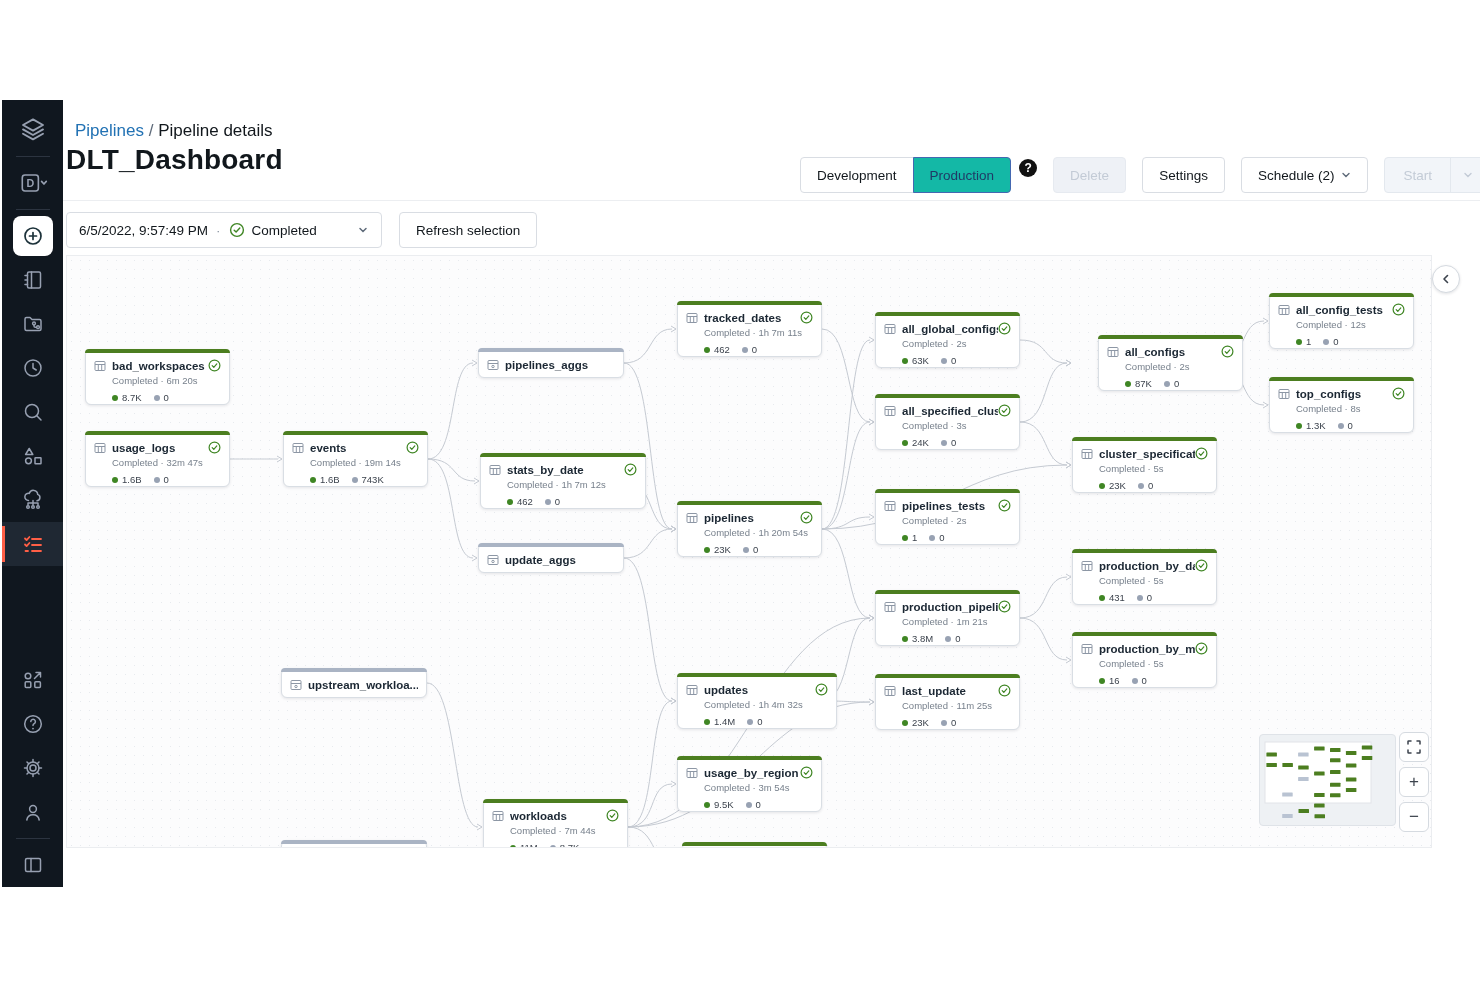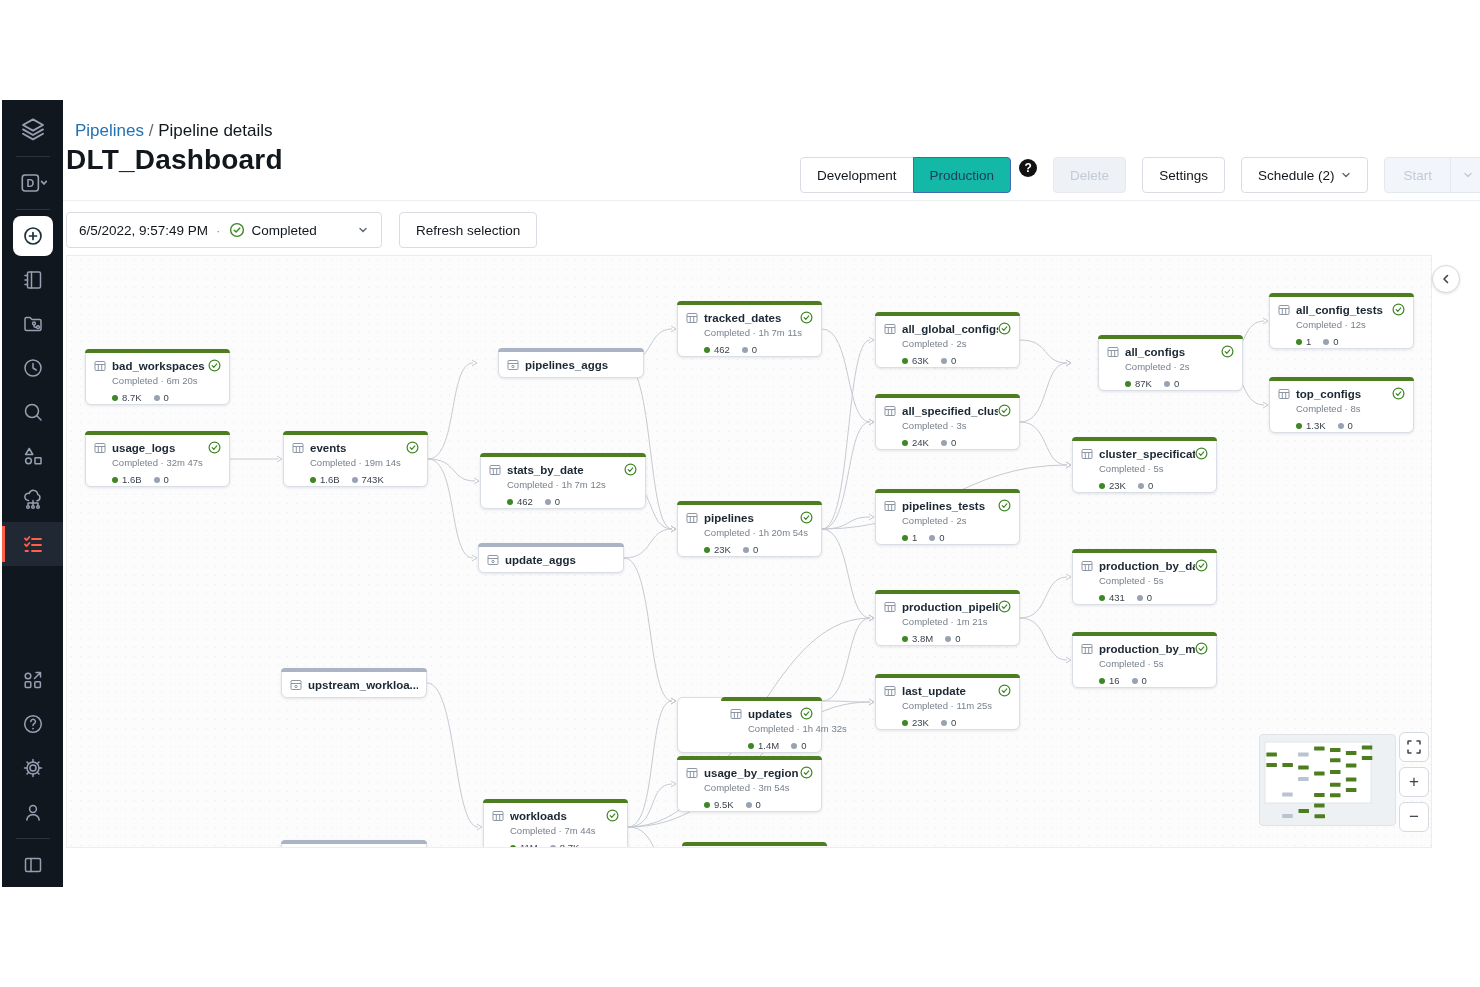--- a/index.html
+++ b/index.html
@@ -408,21 +408,21 @@
             <div class="nstatus">Completed · 19m 14s</div>
             <div class="nmetrics">
               <span class="mdot" style="background:#3f8624"></span>
               <span>1.6B</span>
               <span class="mgap"></span>
               <span class="mdot" style="background:#98a2b3"></span>
               <span>743K</span>
             </div>
           </div>
         </div>
-        <div class="node view" style="left: 411px; top: 92px; width: 146px; height: 30px; margin-left: 20px;">
+        <div class="node view" style="left: 411px; top: 92px; width: 146px; height: 30px;">
           <div class="topbar" style="background:#aab4c4"></div>
           <div class="node-body">
             <div class="nrow1">
               <span class="nicon">
                 <svg width="12" height="12" viewBox="0 0 12 12" fill="none" stroke="#8d97a5" stroke-width="1">
                   <rect x="1" y="1.5" width="10" height="9" rx="1"></rect>
                   <path d="M1 4.5 h10"></path>
                   <circle cx="6" cy="7.5" r="1.2"></circle>
                 </svg>
               </span>
@@ -522,21 +522,21 @@
             <div class="nstatus">Completed · 1h 20m 54s</div>
             <div class="nmetrics">
               <span class="mdot" style="background:#3f8624"></span>
               <span>23K</span>
               <span class="mgap"></span>
               <span class="mdot" style="background:#98a2b3"></span>
               <span>0</span>
             </div>
           </div>
         </div>
-        <div class="node" style="left: 610px; top: 441px; width: 145px; height: 56px; padding-left: 44px;">
+        <div class="node" style="left: 610px; top: 417px; width: 160px; height: 56px;">
           <div class="topbar" style="background:#4c7e20"></div>
           <div class="node-body">
             <div class="nrow1">
               <span class="nicon">
                 <svg width="12" height="12" viewBox="0 0 12 12" fill="none" stroke="#8d97a5" stroke-width="1">
                   <rect x="1" y="1.5" width="10" height="9" rx="1"></rect>
                   <path d="M1 4.5 h10 M4.3 4.5 V10.5 M7.7 4.5 V10.5"></path>
                 </svg>
               </span>
               <span class="nlabel">updates</span>

